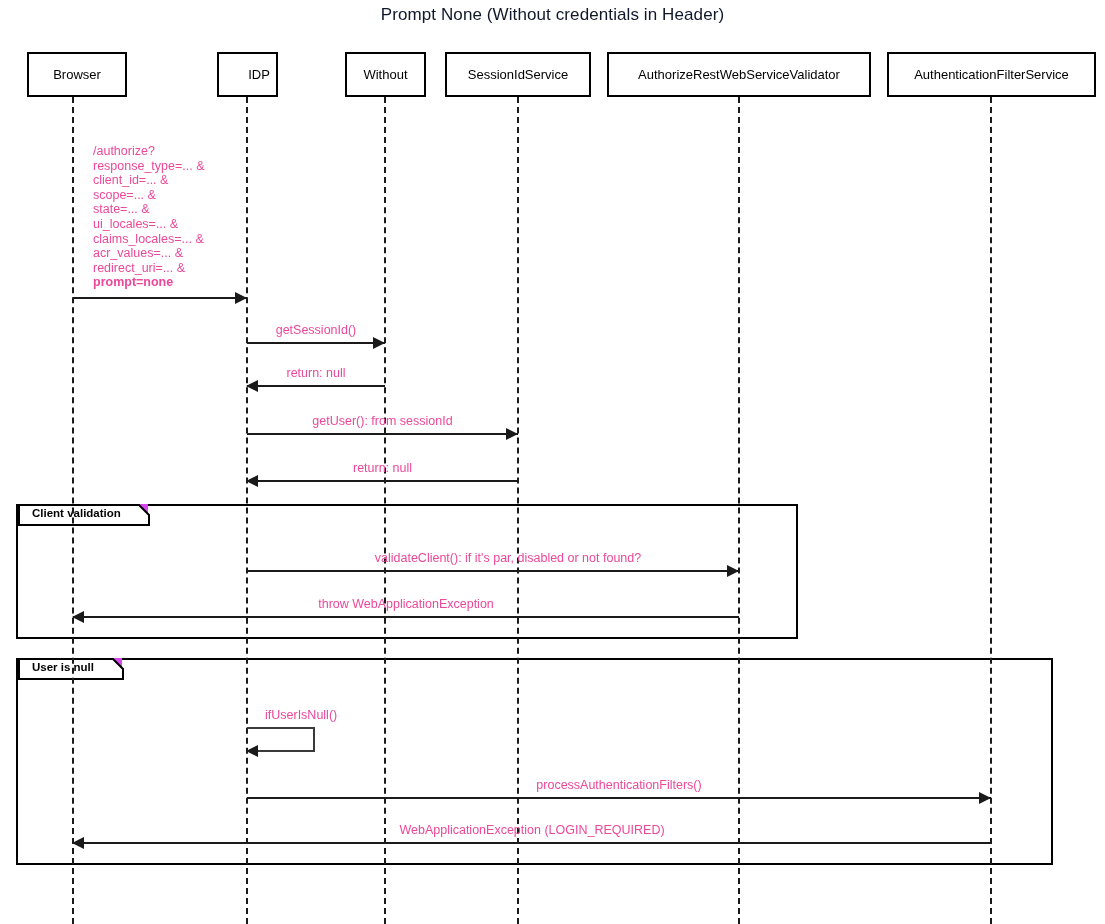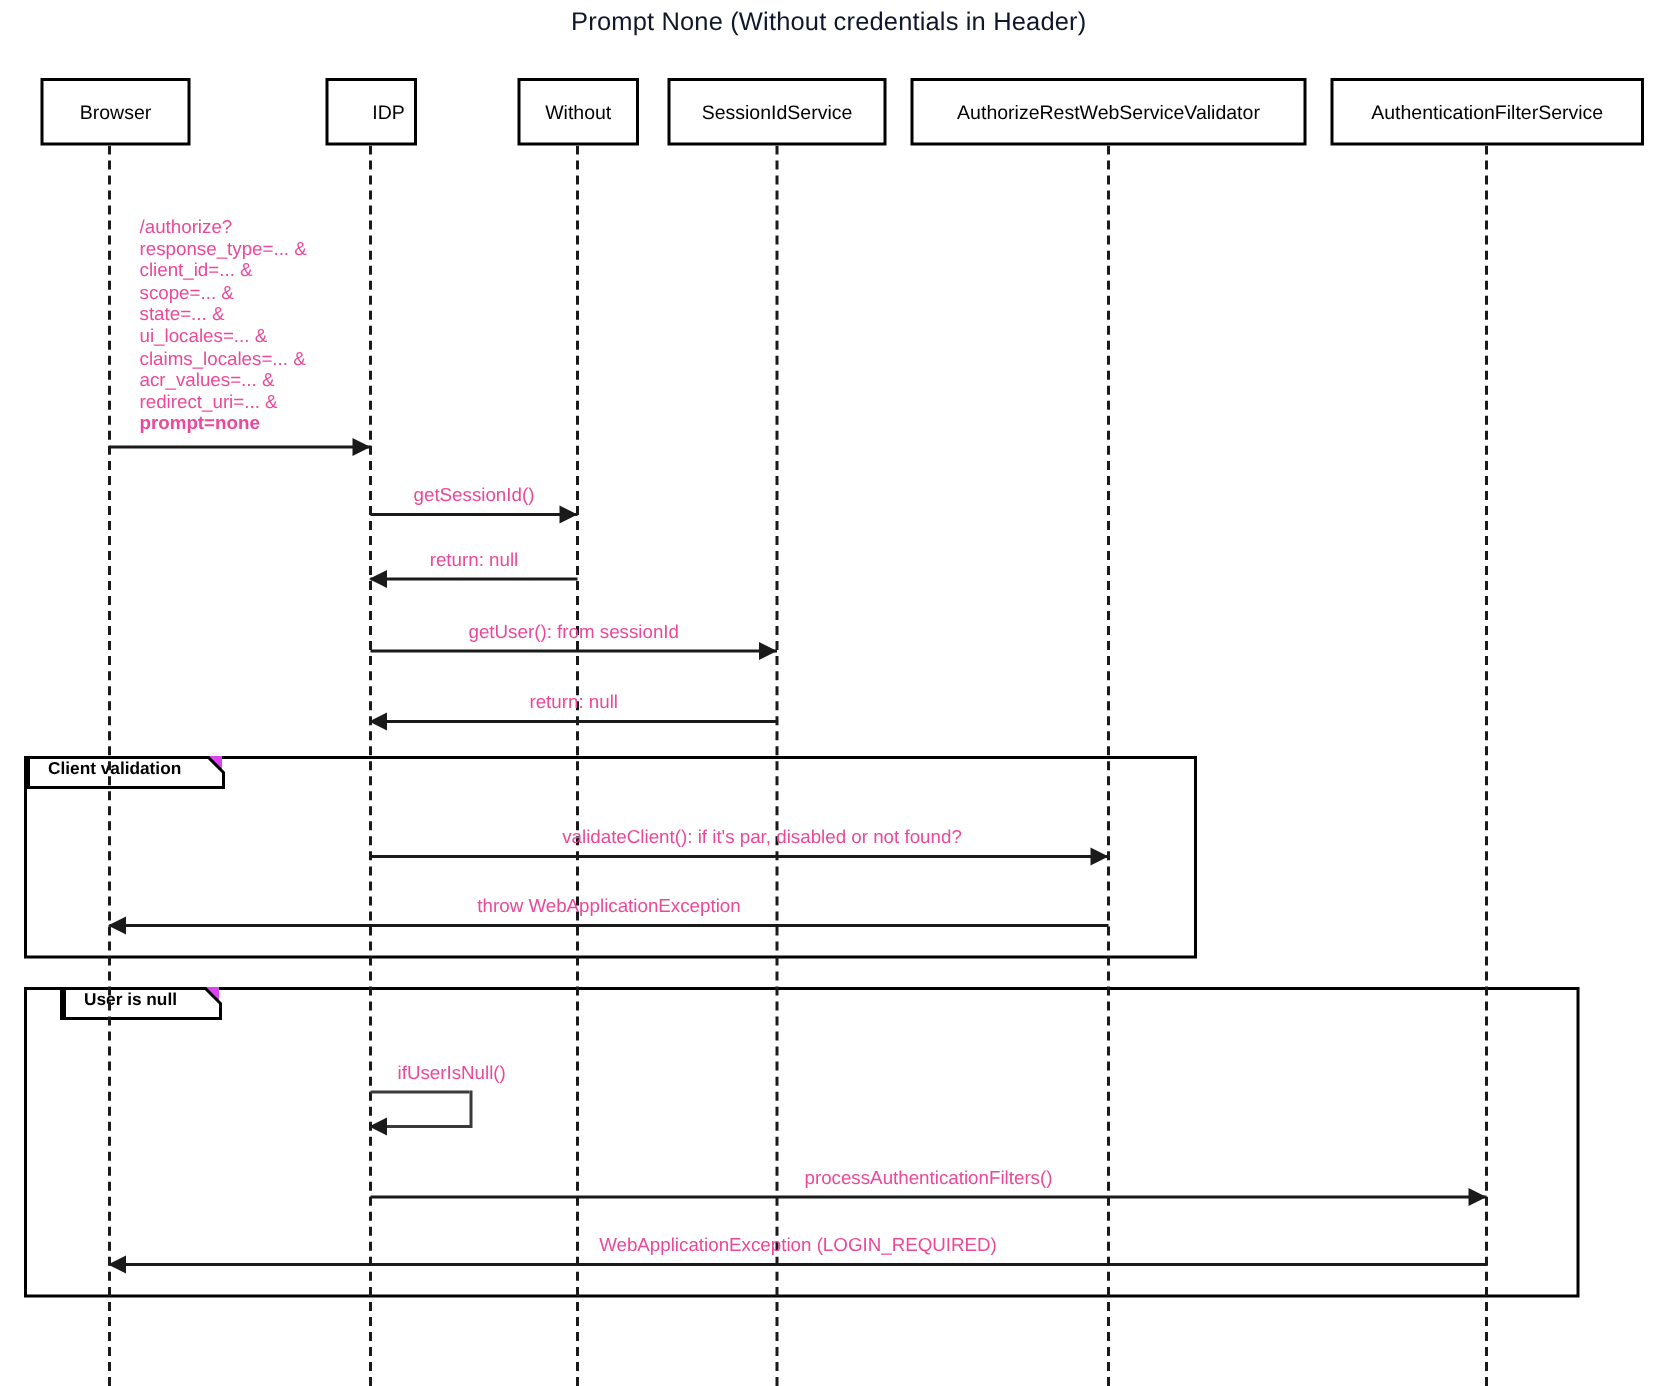--- a/index.html
+++ b/index.html
@@ -100,21 +100,21 @@
 <div id="diagram">
   <div class="title">Prompt None (Without credentials in Header)</div>
 <div class="fragment" style="left: 16px; top: 504px; width: 782px; height: 135px;"></div>
     <div class="frag-tab" style="left: 16px; top: 504px; width: 132px;">
       <svg width="132" height="22" style="position: absolute; left: 0px; top: 0px;">
         <polygon points="1,1 121,1 131,11 131,21 1,21" fill="#ffffff" stroke="#000000" stroke-width="2"></polygon>
       </svg>
       <div class="frag-tab-label">Client validation</div>
     </div>
     <div class="fragment" style="left: 16px; top: 658px; width: 1037px; height: 207px;"></div>
-    <div class="frag-tab" style="left: 16px; top: 658px; width: 106px; margin-left: 24px;">
+    <div class="frag-tab" style="left: 16px; top: 658px; width: 106px;">
       <svg width="106" height="22" style="position: absolute; left: 0px; top: 0px;">
         <polygon points="1,1 95,1 105,11 105,21 1,21" fill="#ffffff" stroke="#000000" stroke-width="2"></polygon>
       </svg>
       <div class="frag-tab-label">User is null</div>
     </div>
     <div class="lifeline" style="left: 72px;"></div>
     <div class="lifeline" style="left: 246px;"></div>
     <div class="lifeline" style="left: 384px;"></div>
     <div class="lifeline" style="left: 517px;"></div>
     <div class="lifeline" style="left: 738px;"></div>

